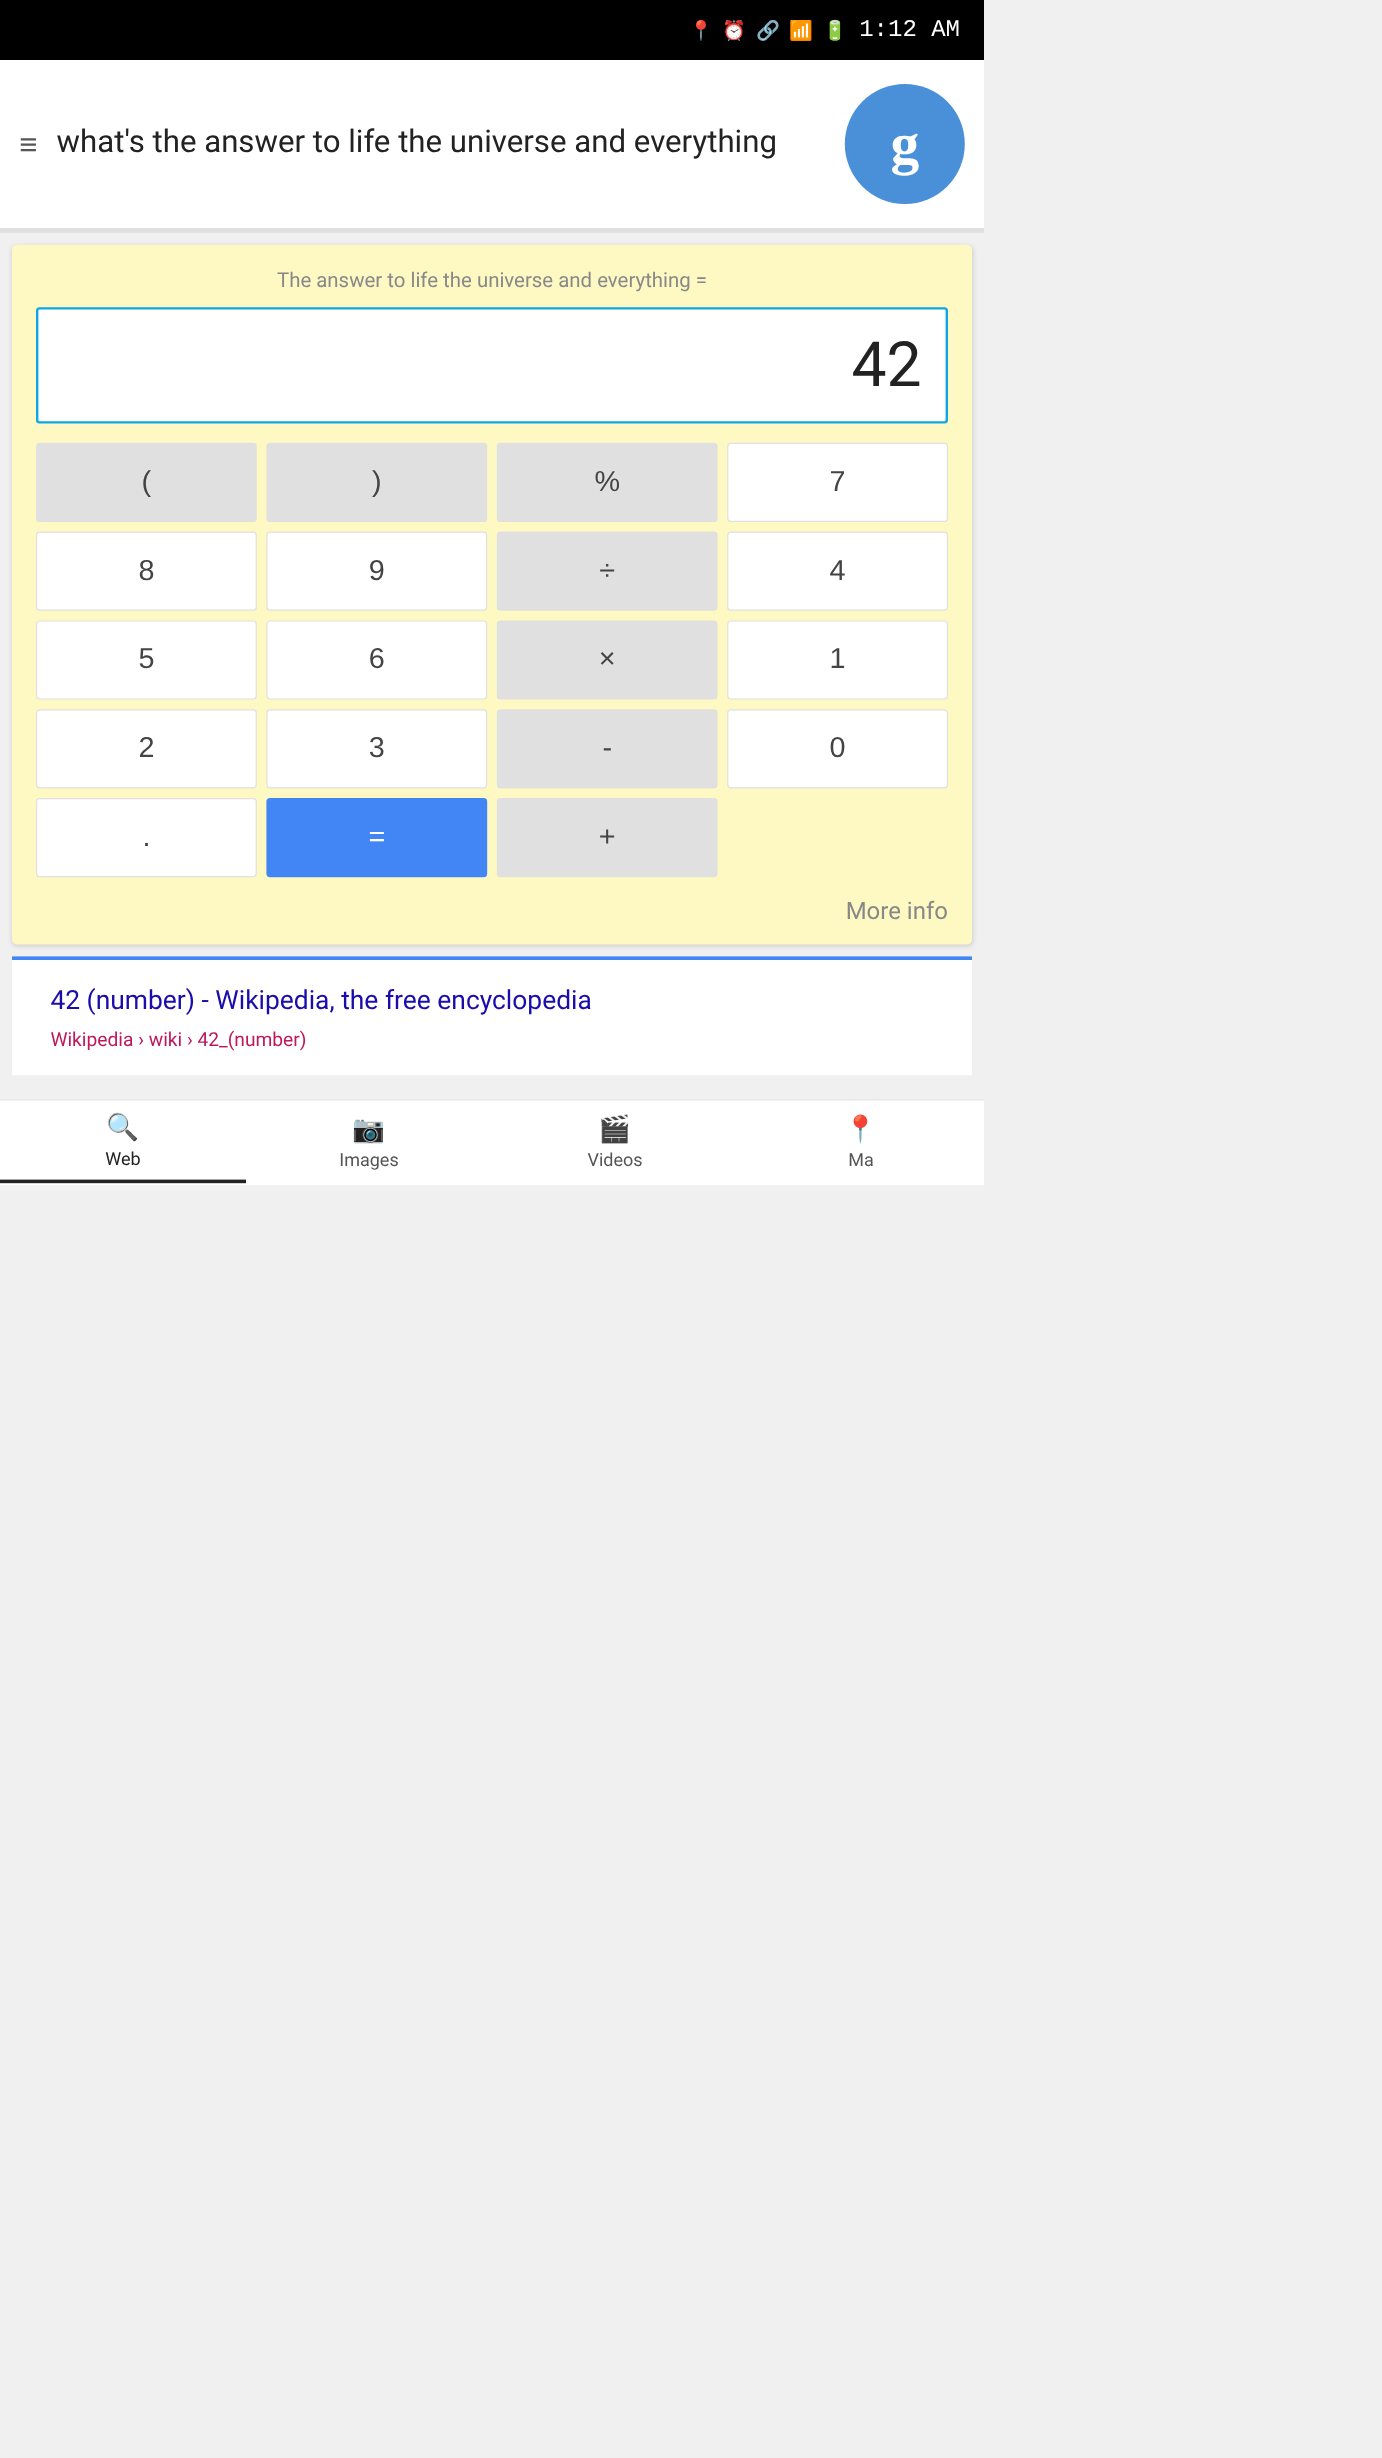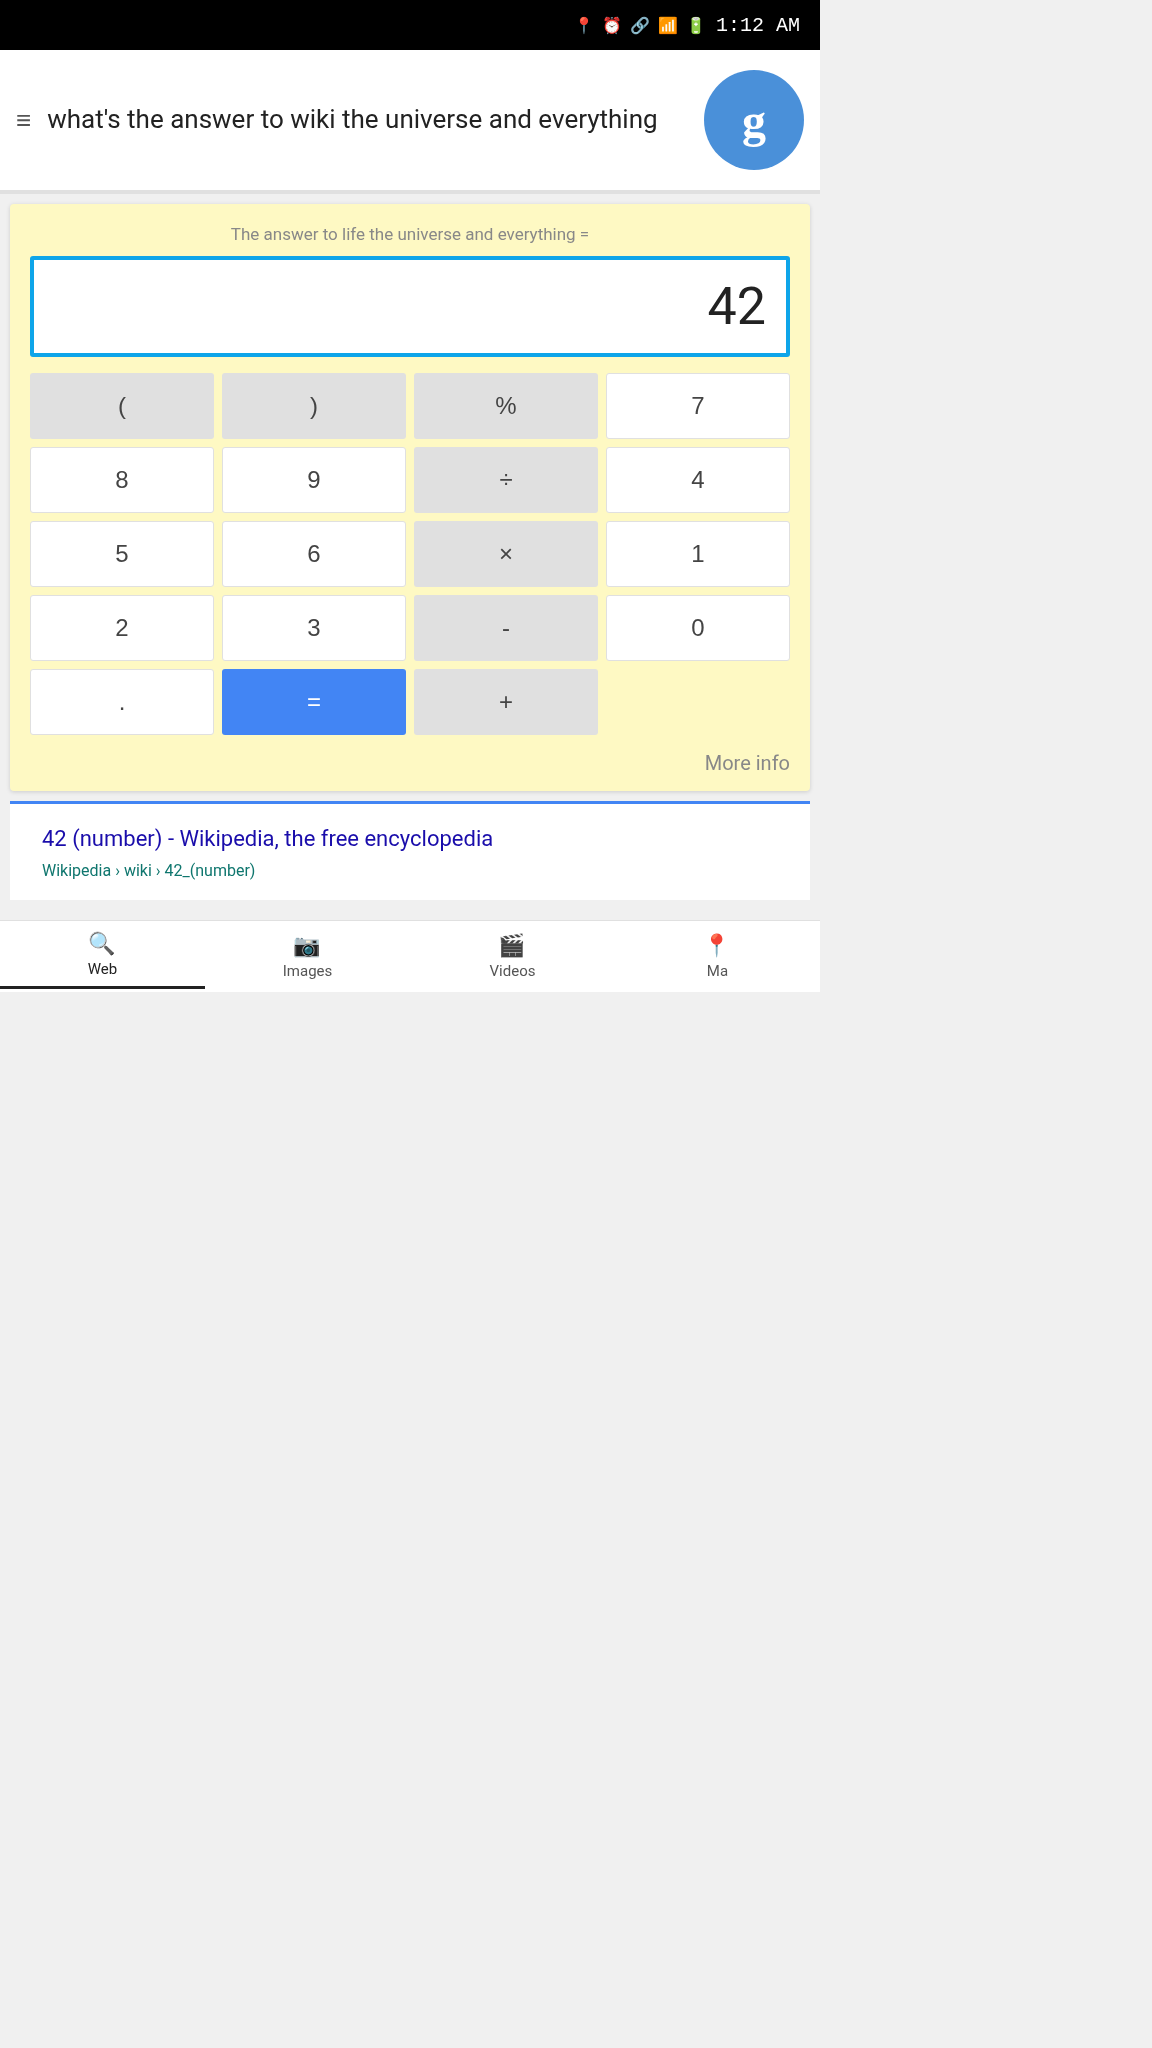--- a/index.html
+++ b/index.html
@@ -92,21 +92,21 @@
       box-shadow: 0 1px 4px rgba(0,0,0,0.15);
       padding: 20px 20px 16px;
     }
     .calc-label {
       font-size: 17px;
       color: #888;
       margin-bottom: 12px;
       text-align: center;
     }
     .calc-display {
-      border: 4px solid #0ea5e9;
+      border: 2px solid #0ea5e9;
       border-radius: 3px;
       padding: 16px 20px;
       text-align: right;
       font-size: 52px;
       color: #222;
       margin-bottom: 16px;
       background: #fff;
       min-height: 80px;
     }
 
@@ -160,21 +160,21 @@
     }
     .result-title {
       font-size: 22px;
       color: #1a0dab;
       line-height: 1.4;
       cursor: pointer;
       margin-bottom: 6px;
     }
     .result-url {
       font-size: 16px;
-      color: #0f766e;
+      color: #be185d;
     }
 
     
     .bottom-nav {
       background: #fff;
       border-top: 1px solid #e0e0e0;
       display: flex;
       align-items: center;
       height: 72px;
       margin-top: 20px;
@@ -215,21 +215,21 @@
     <span>⏰</span>
     <span>🔗</span>
     <span>📶</span>
     <span>🔋</span>
   </div>
   <div class="status-time">1:12 AM</div>
 </div>
 
 <div class="search-header">
   <div class="hamburger-icon">≡</div>
-  <div class="search-query">what's the answer to wiki the universe and everything</div>
+  <div class="search-query">what's the answer to life the universe and everything</div>
   <div class="google-avatar">
     <span>g</span>
   </div>
 </div>
 
 <div class="divider"></div>
 
 <div class="calculator-card">
   <div class="calc-label">The answer to life the universe and everything =</div>
   <div class="calc-display">42</div>

